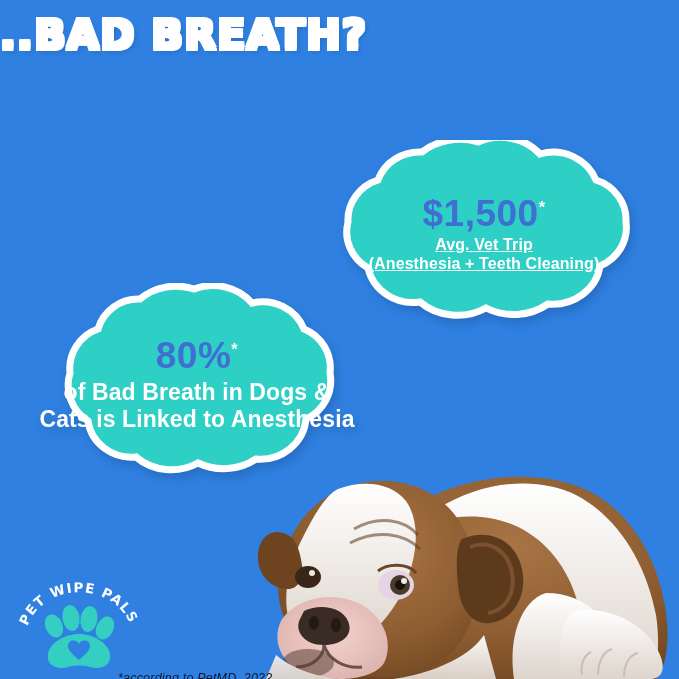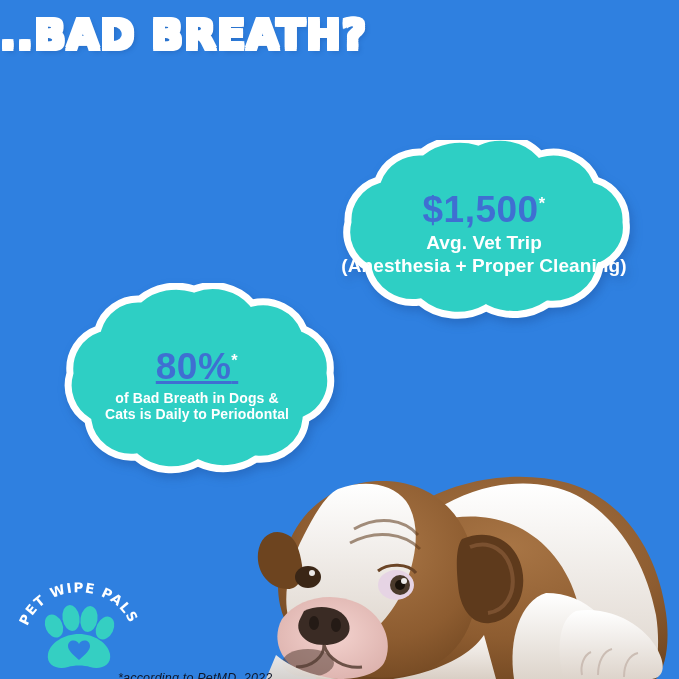--- a/index.html
+++ b/index.html
@@ -92,27 +92,27 @@
     color: #ffffff;
     font-weight: bold;
     line-height: 1.16;
     letter-spacing: 0.1px;
   }
   .stat-body .line { display: block; white-space: nowrap; }
 
   
   #cloud-vet-trip { left: 292px; top: 140px; width: 384px; height: 182px; }
   #cloud-vet-trip .stat-number { font-size: 37px; margin-bottom: 4px; margin-top: 6px; }
-  #cloud-vet-trip .stat-body { font-size: 19px; }
+  #cloud-vet-trip .stat-body { font-size: 16px; text-decoration: underline; }
   #cloud-vet-trip .cloud-text { padding-bottom: 14px; }
 
   
   #cloud-bad-breath { left: 18px; top: 283px; width: 358px; height: 200px; }
-  #cloud-bad-breath .stat-number { font-size: 37px; margin-bottom: 5px; margin-top: 4px; text-decoration: underline; }
-  #cloud-bad-breath .stat-body { font-size: 14px; }
+  #cloud-bad-breath .stat-number { font-size: 37px; margin-bottom: 5px; margin-top: 4px; }
+  #cloud-bad-breath .stat-body { font-size: 23px; }
   #cloud-bad-breath .cloud-text { padding-bottom: 20px; }
 
   
   #dog {
     position: absolute;
     left: 246px;
     top: 443px;
     width: 433px;
     height: 236px;
   }
@@ -166,21 +166,21 @@
                  a44,42 0 0 1 -20,-46
                  a44,42 0 0 1 30,-42 Z"></path>
       </g>
     </svg>
     <div class="cloud-text">
       <div class="stat-number">
         <span>$1,500</span><span class="star">*</span>
       </div>
       <div class="stat-body">
         <span class="line">Avg. Vet Trip</span>
-        <span class="line">(Anesthesia + Proper Cleaning)</span>
+        <span class="line">(Anesthesia + Teeth Cleaning)</span>
       </div>
     </div>
   </div>
 
   <div class="cloud" id="cloud-bad-breath">
     <svg width="358" height="200" viewBox="0 0 358 200" xmlns="http://www.w3.org/2000/svg">
       <g fill="#2ecfc4" stroke="#ffffff" stroke-width="7">
         <path d="M80,46
                  a42,42 0 0 1 42,-30
                  a54,50 0 0 1 54,-10
@@ -195,21 +195,21 @@
                  a42,42 0 0 1 -18,-48
                  a42,42 0 0 1 28,-44 Z"></path>
       </g>
     </svg>
     <div class="cloud-text">
       <div class="stat-number">
         <span>80%</span><span class="star">*</span>
       </div>
       <div class="stat-body">
         <span class="line">of Bad Breath in Dogs &amp;</span>
-        <span class="line">Cats is Daily to Periodontal</span>
+        <span class="line">Cats is Linked to Anesthesia</span>
       </div>
     </div>
   </div>
 
   <div id="dog">
     <svg width="433" height="236" viewBox="0 0 433 236" xmlns="http://www.w3.org/2000/svg">
       <defs>
         <radialGradient id="bodyBrown" cx="55%" cy="35%" r="75%">
           <stop offset="0%" stop-color="#a87545"></stop>
           <stop offset="60%" stop-color="#8d5c30"></stop>

